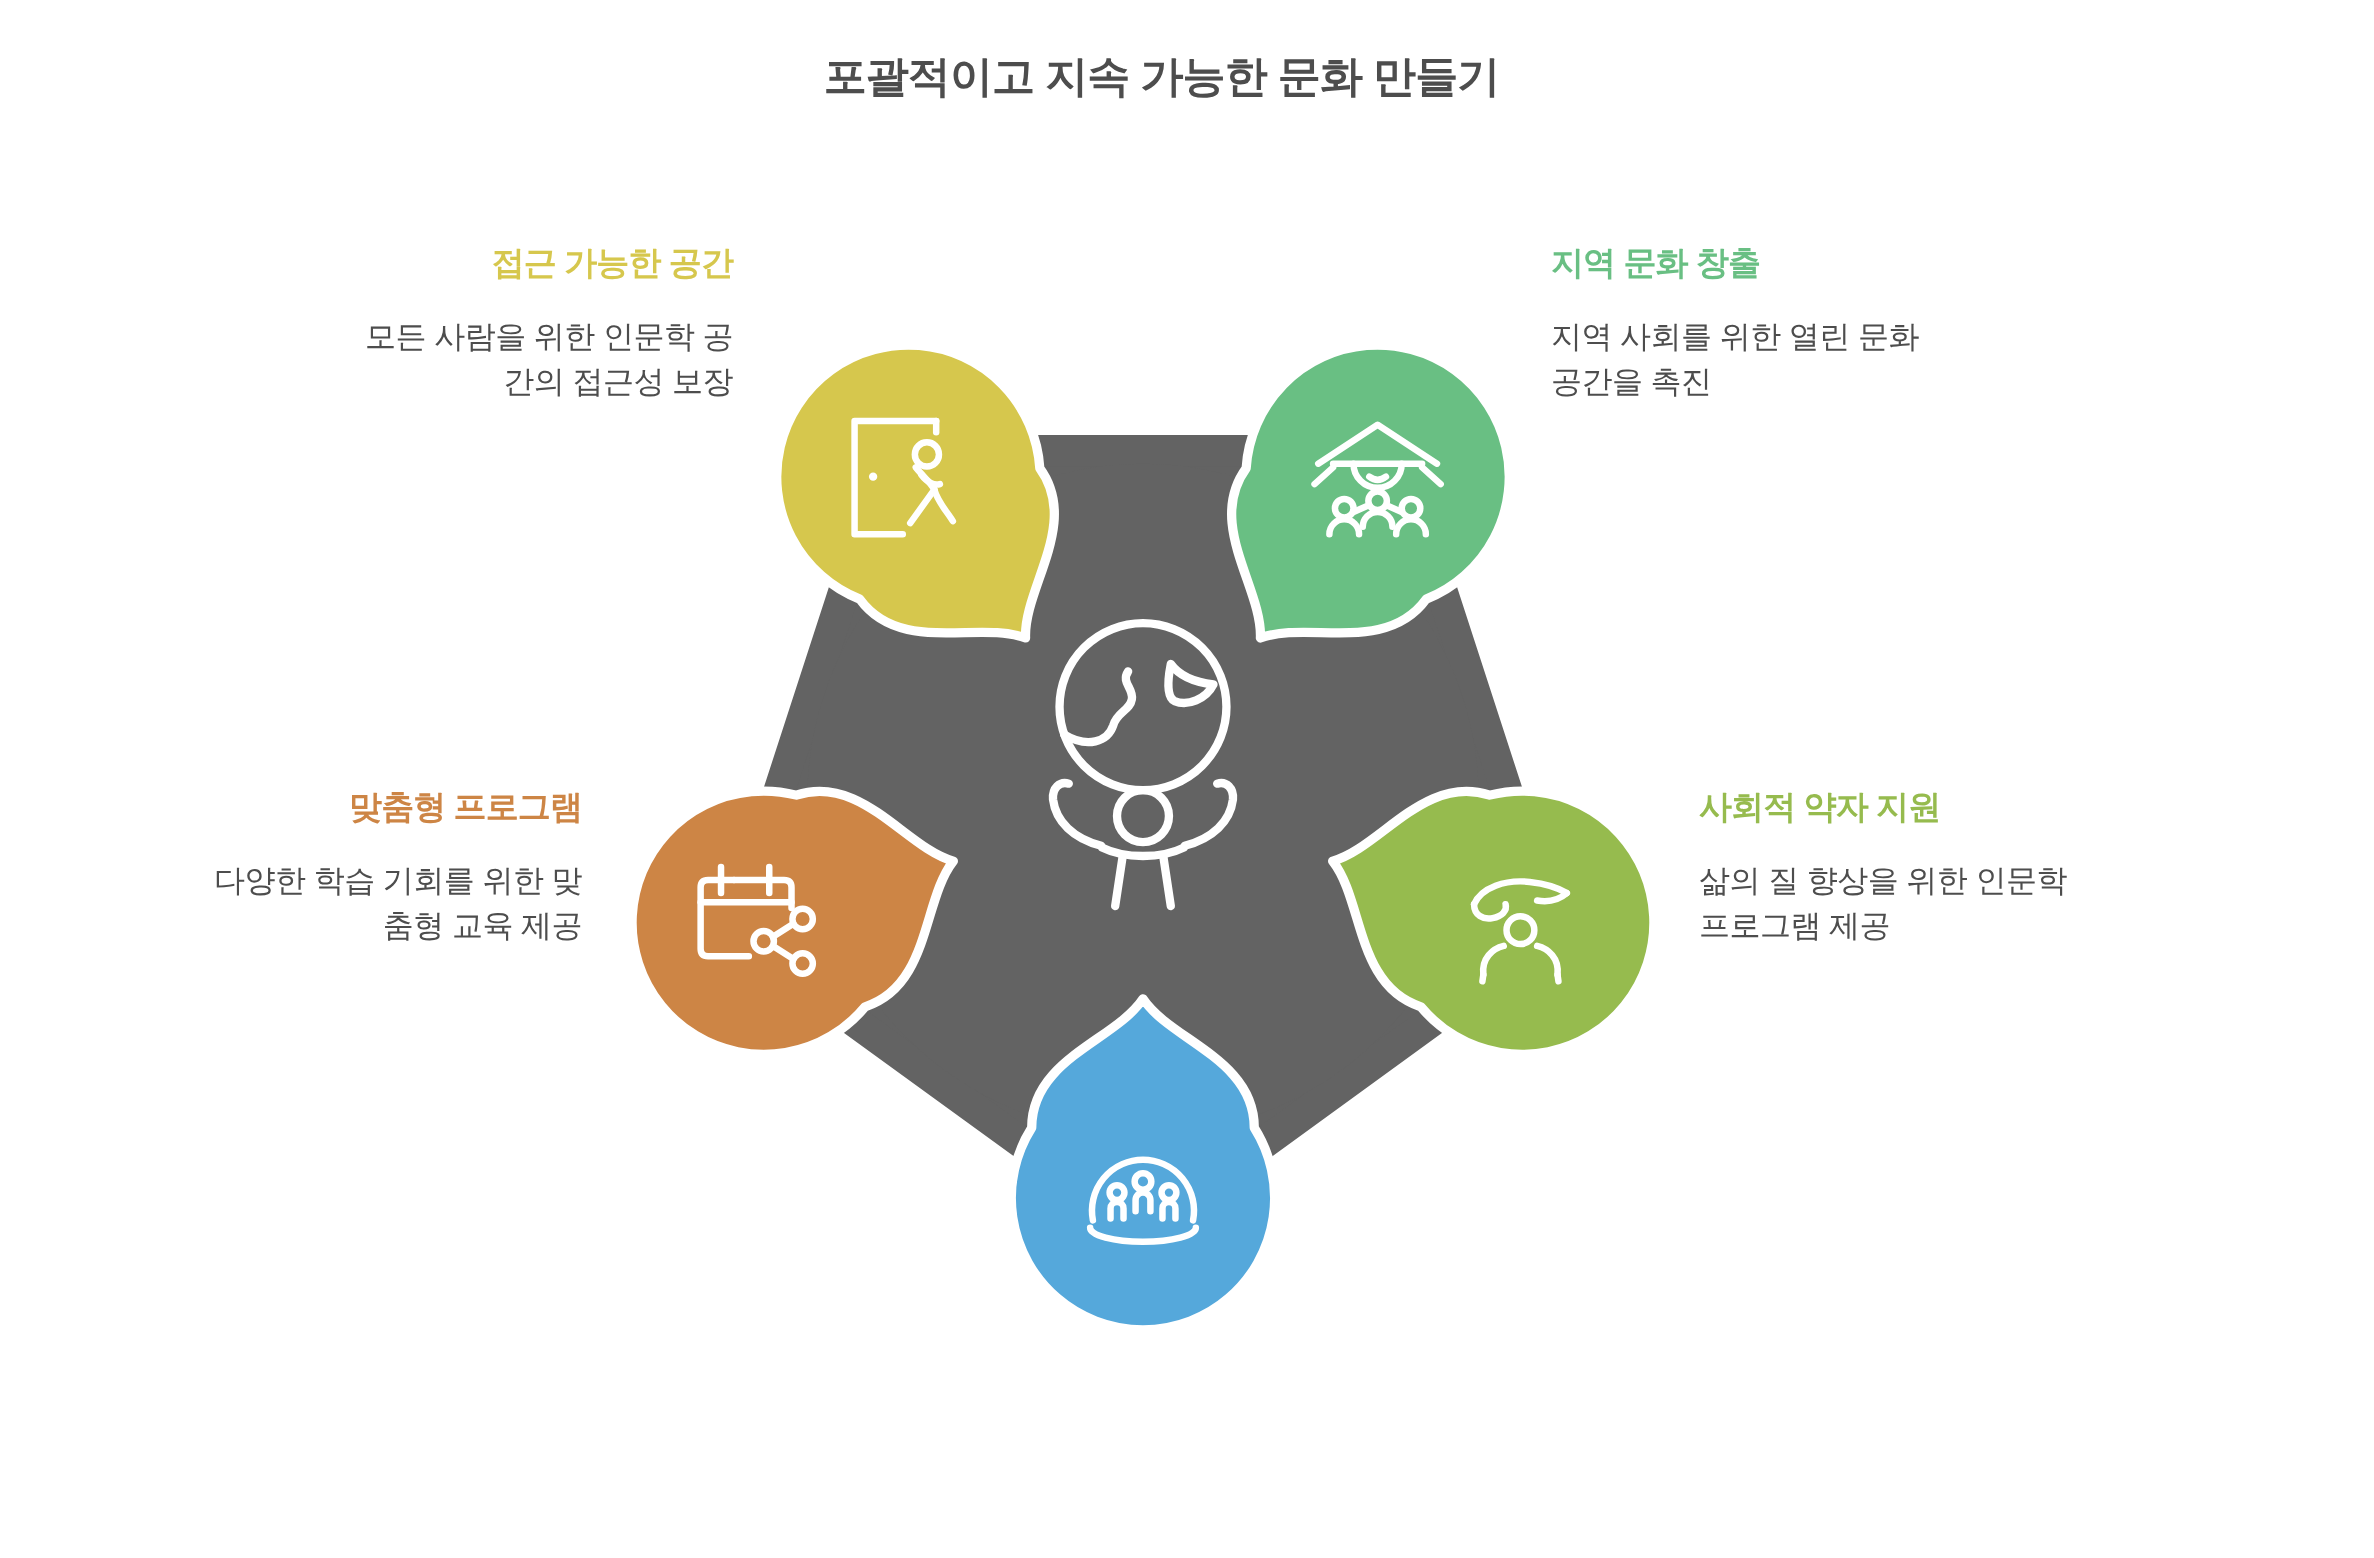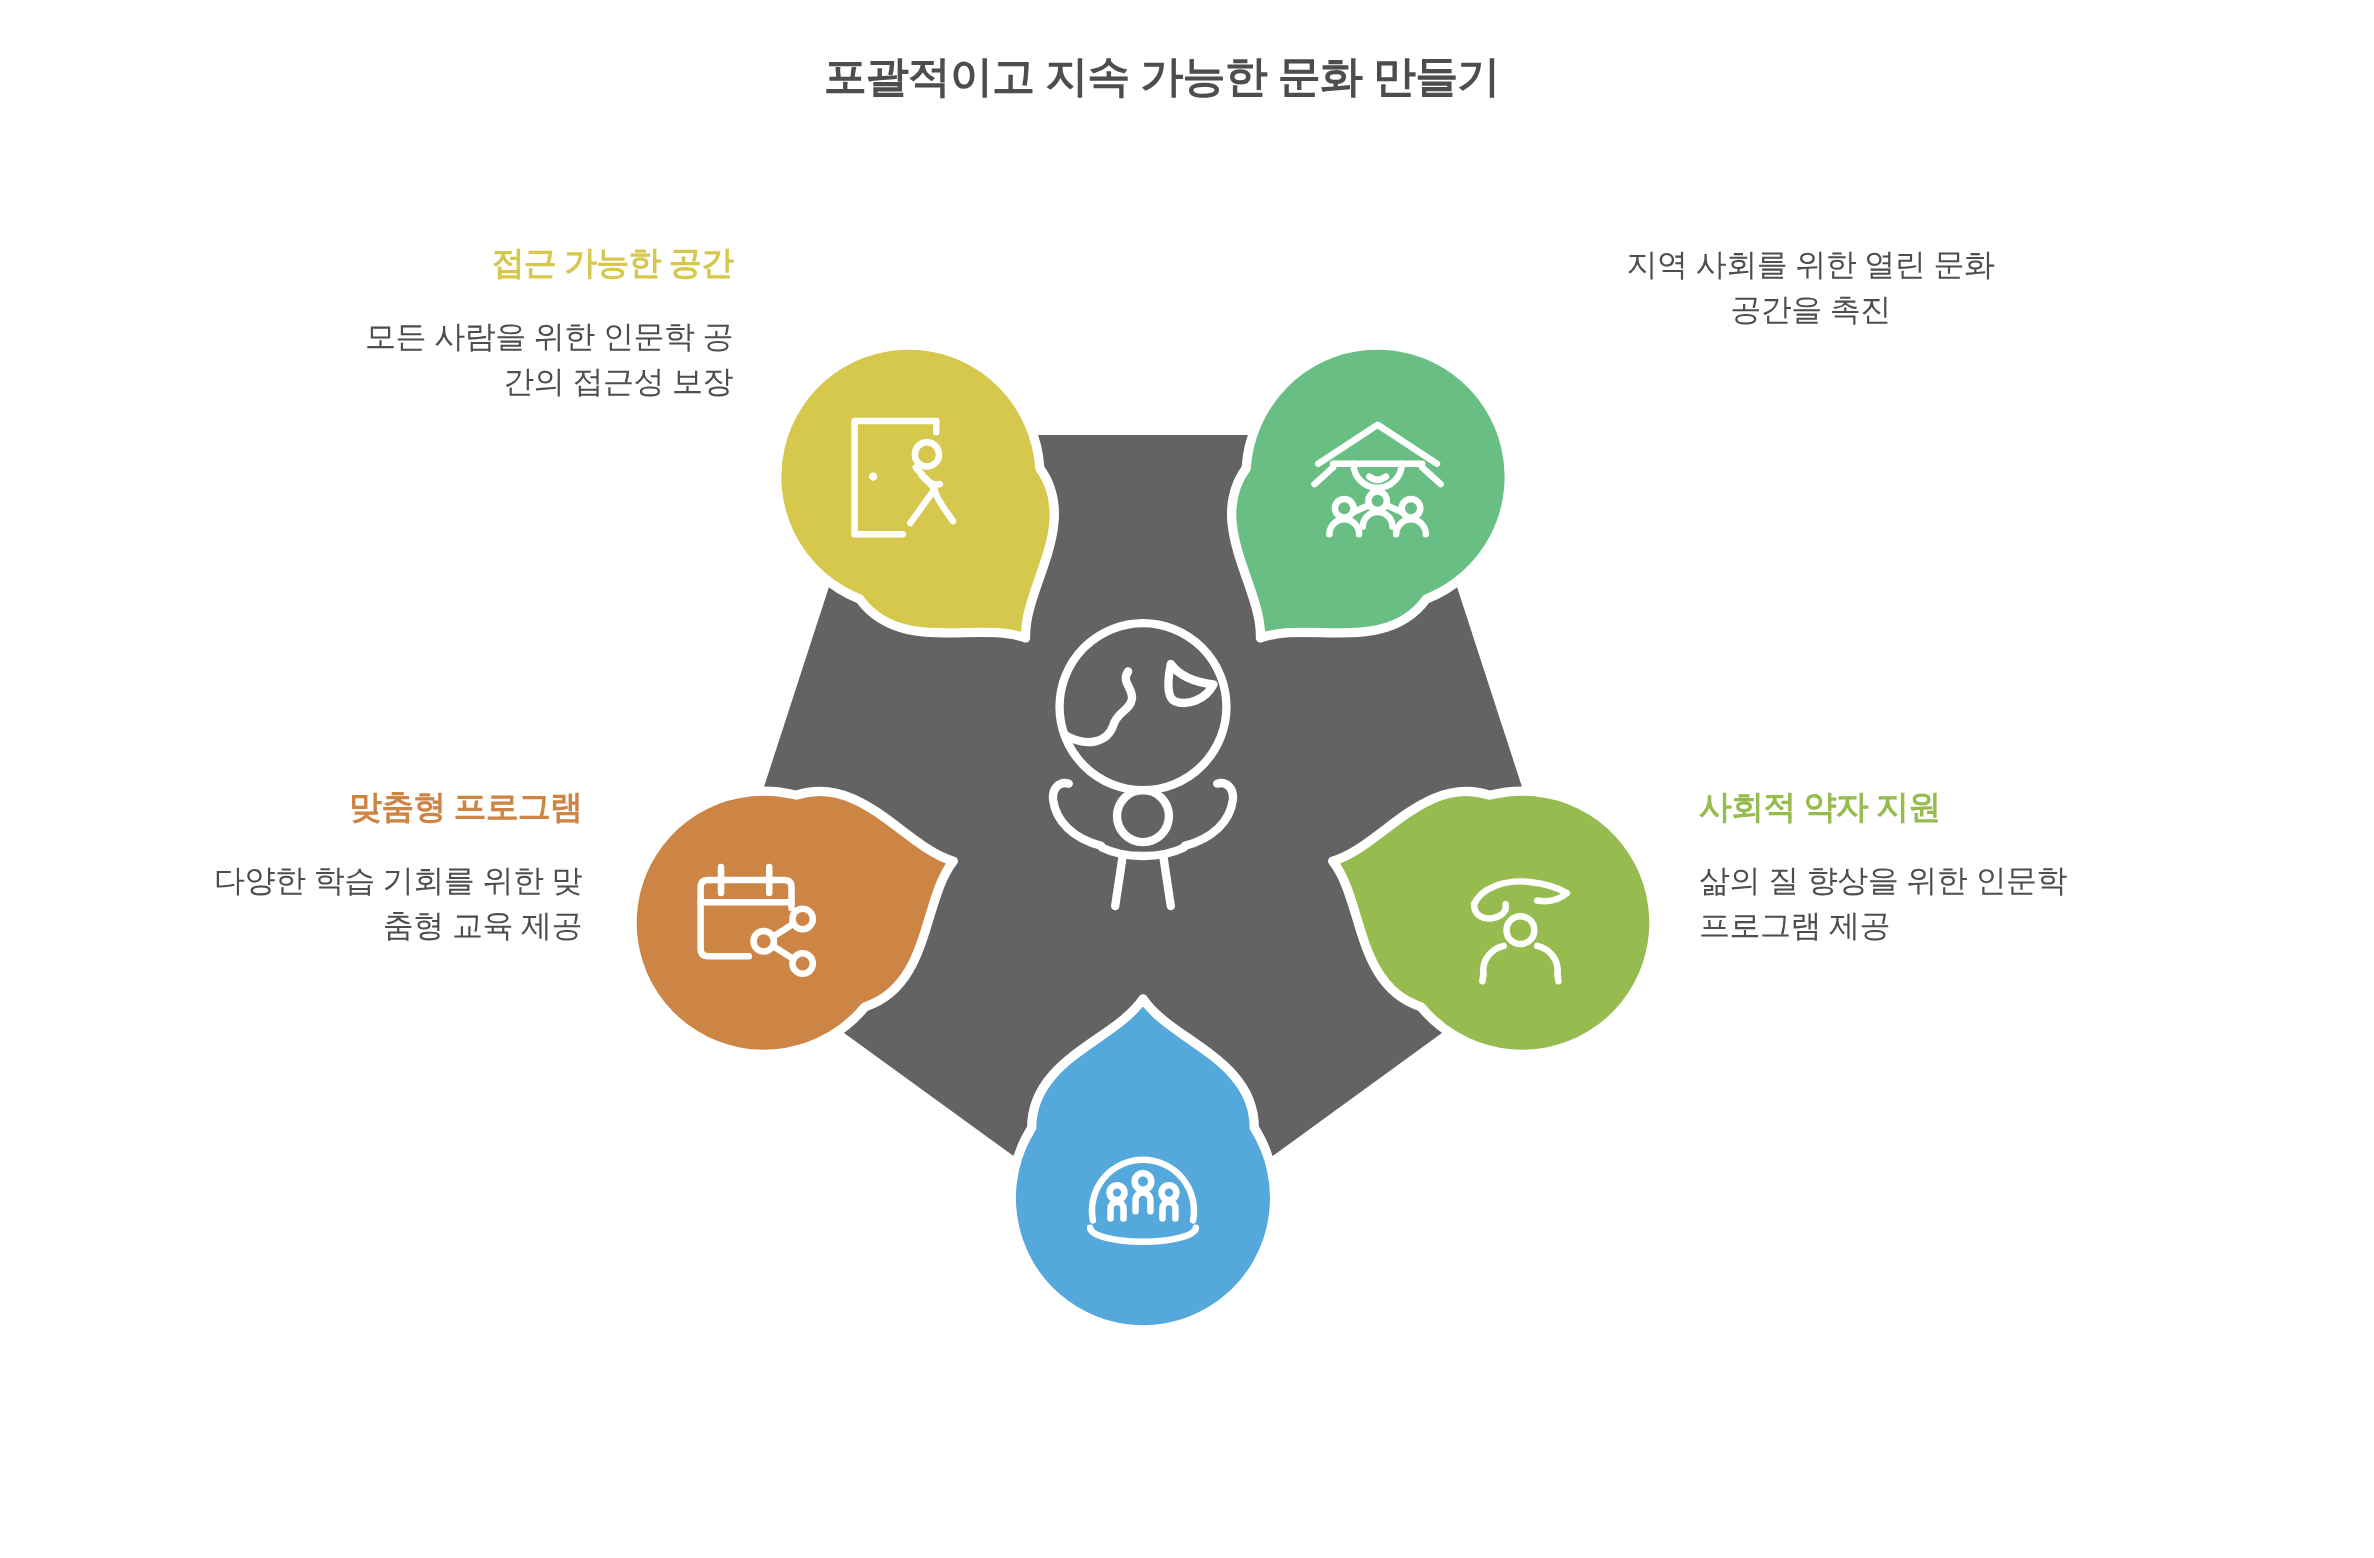--- a/index.html
+++ b/index.html
@@ -143,21 +143,22 @@
 
   <div class="title" style="color: rgb(77, 77, 77);">포괄적이고 지속 가능한 문화 만들기</div>
 
   <div class="tb tb-topleft align-r">
     <div class="h" style="color: rgb(214, 199, 77);">접근 가능한 공간</div>
     <div class="b" style="color: rgb(77, 77, 77);">모든 사람을 위한 인문학 공
 간의 접근성 보장</div>
   </div>
 
   <div class="tb tb-topright align-l">
-    <div class="b" style="color: rgb(77, 77, 77); text-align: center;">지역 사회를 위한 열린 문화
+    <div class="h" style="color: rgb(105, 191, 131);">지역 문화 창출</div>
+    <div class="b" style="color: rgb(77, 77, 77);">지역 사회를 위한 열린 문화
 공간을 촉진</div>
   </div>
 
   <div class="tb tb-right align-l">
     <div class="h" style="color: rgb(150, 187, 78);">사회적 약자 지원</div>
     <div class="b" style="color: rgb(77, 77, 77);">삶의 질 향상을 위한 인문학
 프로그램 제공</div>
   </div>
 
   <div class="tb tb-left align-r">

